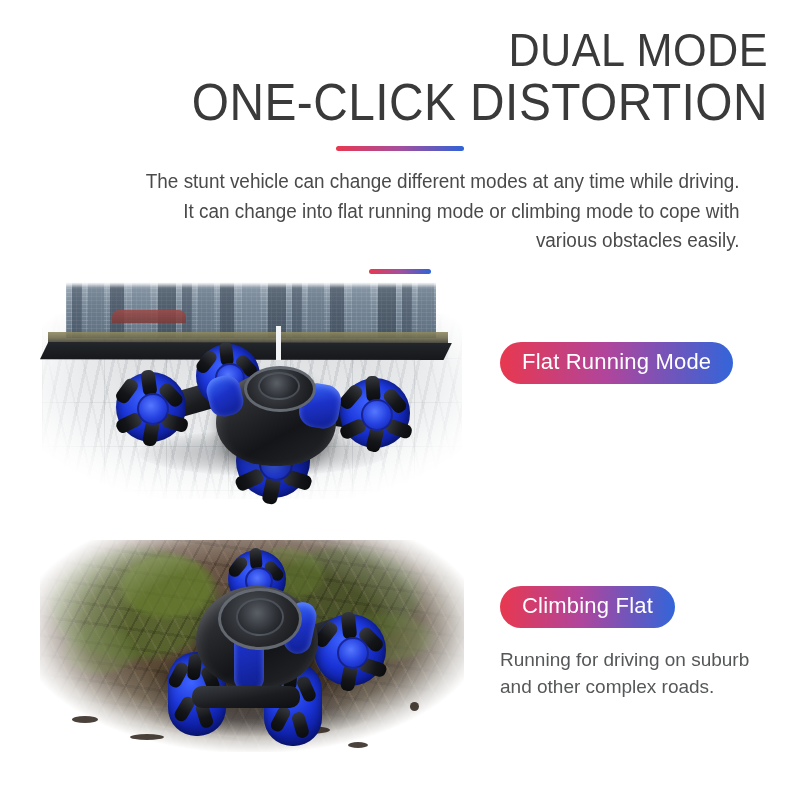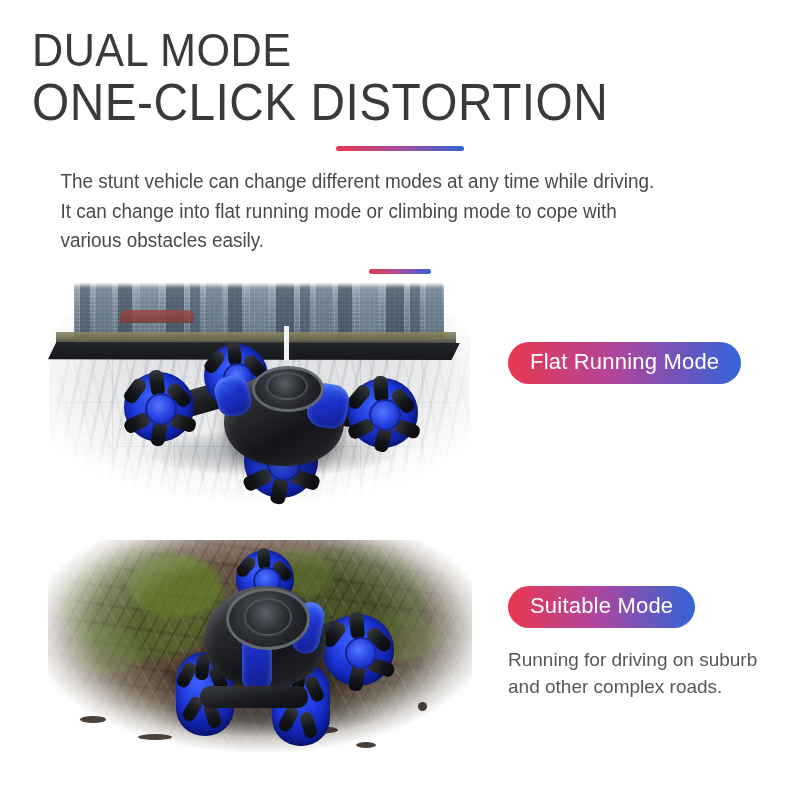--- a/index.html
+++ b/index.html
@@ -20,21 +20,21 @@
     height: 800px;
     background: #ffffff;
   }
 
   
   .header {
     position: absolute;
     left: 0;
     top: 26px;
     width: 800px;
-    text-align: left;
+    text-align: right;
   }
   .headline {
     color: #3a3a3a;
     font-weight: 300;
     letter-spacing: 0.5px;
     line-height: 1.02;
     font-family: "Liberation Sans Narrow", "Liberation Sans", sans-serif;
     transform: scaleX(0.92);
   }
   .headline-l1 {
@@ -70,21 +70,21 @@
     line-height: 1.52;
     font-weight: 300;
     font-family: "Liberation Sans Narrow", "Liberation Sans", sans-serif;
     transform: scaleX(0.97);
   }
   .subcopy span { display: block; }
 
   
   .feature {
     position: absolute;
-    left: 8px;
+    left: 0;
     width: 669px;
   }
   .feature-flat { top: 262px; height: 258px; }
   .feature-climb { top: 520px; height: 275px; }
 
   .photo {
     position: absolute;
     left: 18px;
     top: 0;
     width: 470px;
@@ -467,18 +467,18 @@
           <div class="blue-panel" style="left:150px; top:44px; width:28px; height:52px; border-radius:14px; transform:rotate(12deg);"></div>
           <div class="pod-ring" style="left:82px; top:30px; width:78px; height:56px;"></div>
           <div class="pod-ring-inner" style="left:100px; top:40px; width:44px; height:34px;"></div>
           <div class="arm" style="left:56px; top:128px; width:108px; height:22px;"></div>
         </div>
 
       </div>
     </div>
 
     <div class="textcol climb-text">
-      <div class="badge">Suitable Mode</div>
+      <div class="badge">Climbing Flat</div>
       <div class="feature-desc">Running for driving on suburb and other complex roads.</div>
     </div>
   </div>
 
 </div>
 
 </body></html>

